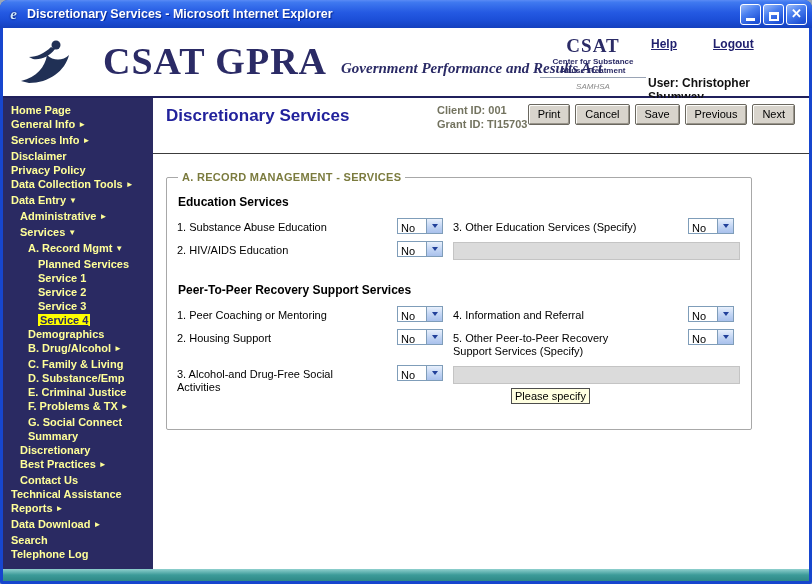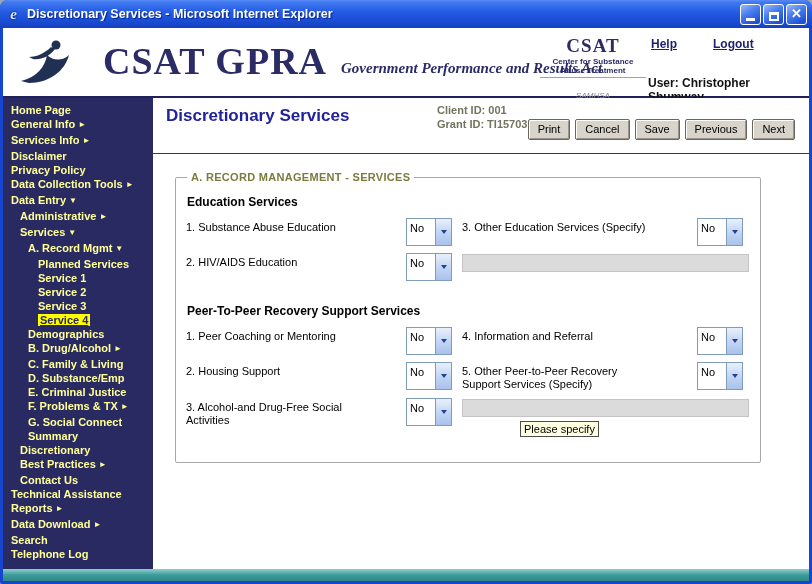--- a/index.html
+++ b/index.html
@@ -42,60 +42,60 @@
 
   
   .header{ height:68px; flex:0 0 68px; background:#fff; position:relative; }
   .hhs{ position:absolute; left:12px; top:5px; }
   .brand{ position:absolute; left:100px; top:14px; display:flex; align-items:flex-end; gap:14px; }
   .brand-main{ font-family:"Liberation Serif",serif; font-weight:bold; font-size:38px; line-height:1; color:#2B2B66; letter-spacing:1px; }
   .brand-tag{ font-family:"Liberation Serif",serif; font-weight:bold; font-style:italic; font-size:15px; color:#2B2B66; padding-bottom:3px; }
   .seal{ position:absolute; left:537px; top:7px; width:106px; text-align:center; color:#2B2B66; }
   .seal-title{ font-family:"Liberation Serif",serif; font-weight:bold; font-size:19px; line-height:22px; letter-spacing:1px; }
   .seal-sub{ font-size:8px; line-height:9px; font-weight:bold; }
-  .seal-samhsa{ font-size:8px; font-style:italic; color:#8A8A8A; border-top:1px solid #9aa4b5; margin-top:2px; padding-top:13px; }
+  .seal-samhsa{ font-size:8px; font-style:italic; color:#8A8A8A; border-top:1px solid #9aa4b5; margin-top:2px; padding-top:4px; }
   .hdr-links{ position:absolute; left:648px; top:9px; display:flex; gap:36px; }
   .hdr-link{ font-size:12px; font-weight:bold; color:#1F1F6E; text-decoration:underline; cursor:pointer; }
   .hdr-user{ position:absolute; left:645px; top:48px; font-size:12px; font-weight:bold; color:#111; }
   .header-divider{ height:2px; flex:0 0 2px; background:#20205C; }
 
   
   .content{ flex:1; display:flex; overflow:hidden; }
 
   
   .sidebar{ width:150px; flex:0 0 150px; background:#2A2A62; padding-top:5px; overflow:hidden; }
   .nav-item{ display:block; line-height:14px; font-size:11px; font-weight:bold; color:#FFFF99; text-decoration:none; white-space:nowrap; cursor:pointer; }
   .nav-item .tri{ font-size:8px; margin-left:3px; position:relative; top:-1px; }
   .ind0{ padding-left:8px; } .ind1{ padding-left:17px; } .ind2{ padding-left:25px; } .ind3{ padding-left:35px; }
   .nav-item.sel .nav-label{ background:#FFFF00; color:#2A2A62; text-decoration:underline; padding:0 2px; }
 
   
   .main{ flex:1; background:#fff; position:relative; overflow:hidden; }
   .main-hdr{ height:56px; border-bottom:1px solid #3C3C3C; position:relative; }
   .page-title{ position:absolute; left:13px; top:8px; font-size:17px; font-weight:bold; color:#22229C; margin:0; }
   .ids{ position:absolute; left:284px; top:5px; font-size:11px; font-weight:bold; color:#73735F; line-height:14px; }
-  .action-buttons{ position:absolute; right:14px; top:21px; display:flex; gap:5px;border-radius:8px; }
+  .action-buttons{ position:absolute; right:14px; top:6px; display:flex; gap:5px;border-radius:8px; }
   .xp-btn{
     font-family:"Liberation Sans",sans-serif; font-size:11px; padding:3px 9px 4px;
     background:#D8D4CC; color:#000; border:1px solid #6A675F; border-radius:2px;
     box-shadow:inset 1px 1px 0 #FDFDFA, inset -1px -1px 0 #98948A; cursor:pointer; white-space:nowrap;
   }
 
-  .main-body{ padding:17px 0 0 22px; }
+  .main-body{ padding:17px 0 0 13px; }
   fieldset{ width:586px; border:1px solid #A8A8A8; border-radius:2px; margin:0; padding:4px 10px 28px 10px; }
   legend{ font-size:11px; font-weight:bold; color:#7B7B3E; padding:0 4px; margin-left:1px; letter-spacing:0.3px; }
   .section-title{ font-size:12px; font-weight:bold; margin:8px 0 9px 1px; color:#000; }
   .section-title.peer{ margin-top:23px; }
 
   .row{ display:grid; grid-template-columns:220px 52px 4px 235px 52px; align-items:start; margin-bottom:7px; }
   .lbl{ font-size:11px; line-height:13px; padding-top:3px; color:#000; }
   .w186{ max-width:186px; } .w172{ max-width:172px; }
 
   
-  .xpselect{ display:inline-flex; width:46px; height:28px; border:1px solid #7F9DB9; background:#fff; cursor:default; }
+  .xpselect{ display:inline-flex; width:46px; height:16px; border:1px solid #7F9DB9; background:#fff; cursor:default; }
   .xpselect .val{ flex:1; font-size:11px; padding:3px 0 0 3px; color:#000; overflow:hidden; }
   .xpselect .btn{ width:16px; flex:0 0 16px; border-left:1px solid #7F9DB9;
     background:linear-gradient(#E8F0FC,#C1D4F3 55%,#A9C1EC); display:flex; align-items:center; justify-content:center; }
   .tri-down{ width:0; height:0; border-left:3.5px solid transparent; border-right:3.5px solid transparent; border-top:4.5px solid #21409A; }
 
   .spec-input{ display:block; grid-column:4/6; width:100%; height:18px; background:#DBDBDB; border:1px solid #C4C4C4; margin-top:1px; }
   .spec-wrap{ grid-column:4/6; position:relative; }
   .spec-wrap .spec-input{ grid-column:auto; }
   .tooltip{ position:absolute; left:58px; top:23px; background:#FFFFE1; border:1px solid #4D4D4D; font-size:11px; line-height:14px; padding:0 3px; white-space:nowrap; color:#000; }
 

